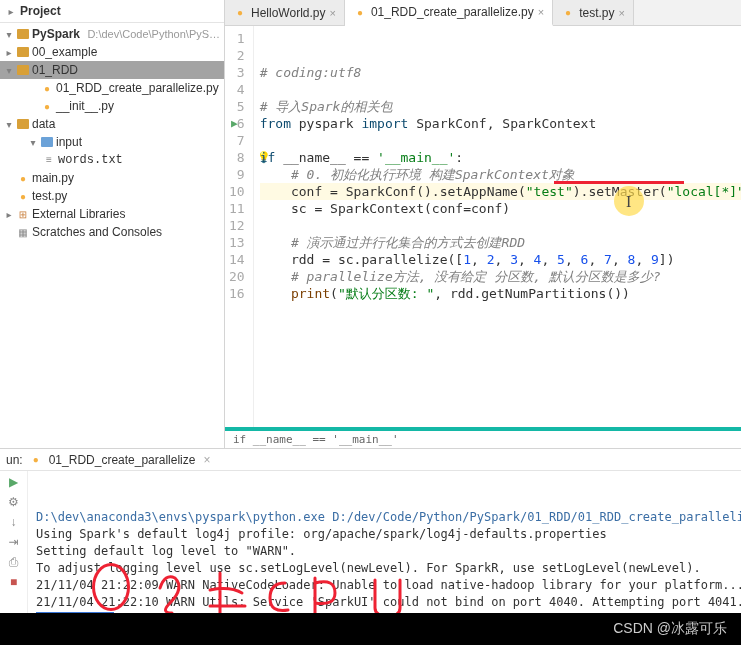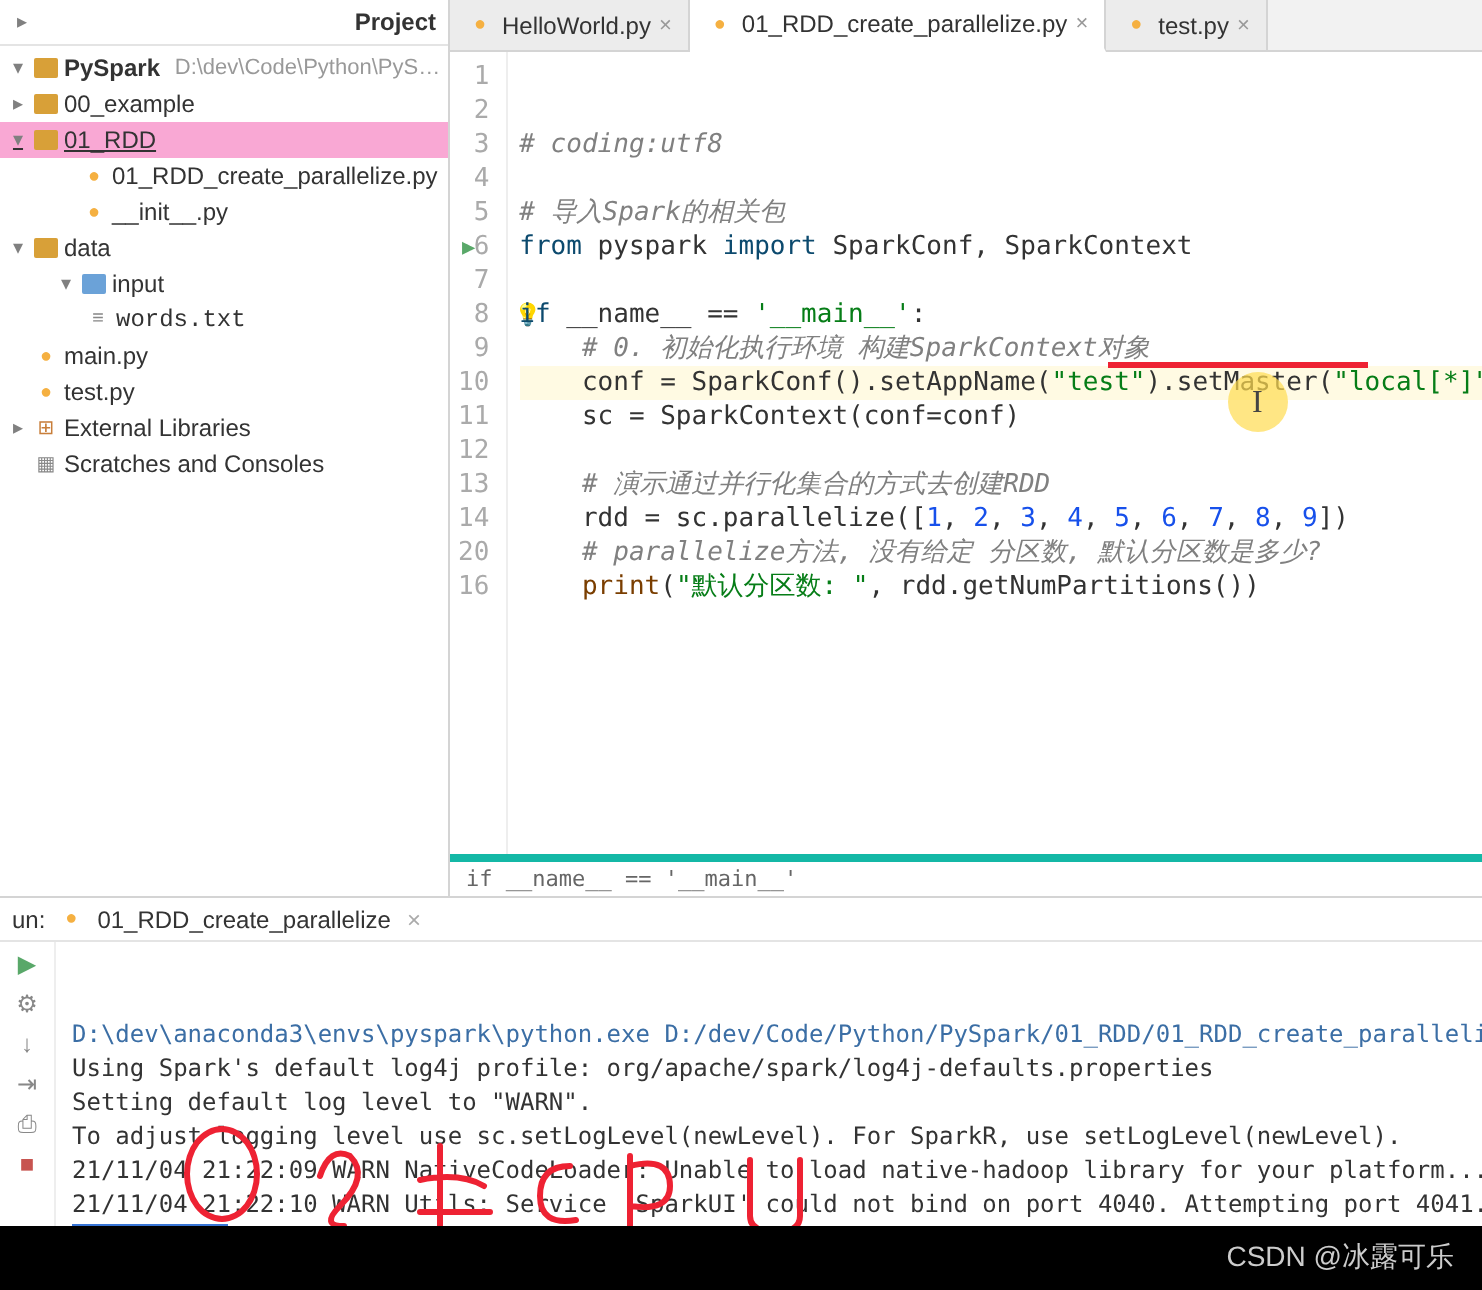--- a/index.html
+++ b/index.html
@@ -1,24 +1,24 @@
 <!DOCTYPE html>
 <html><head>
 <meta charset="utf-8">
 <style>
 * { margin: 0; padding: 0; box-sizing: border-box; }
 body { font-family: "Segoe UI", Arial, sans-serif; font-size: 12px; background: #fff; color: #333; width: 741px; height: 645px; overflow: hidden; position: relative; }
 .main-area { display: flex; height: 448px; }
 .sidebar { width: 225px; border-right: 1px solid #d4d4d4; background: #fff; display: flex; flex-direction: column; }
-.proj-header { display: flex; align-items: center; padding: 4px 6px; border-bottom: 1px solid #e4e4e4; gap: 4px; justify-content: space-between; }
+.proj-header { display: flex; align-items: center; padding: 4px 6px; border-bottom: 1px solid #e4e4e4; gap: 4px; }
 .proj-title { font-weight: bold; }
 .proj-path { color: #999; font-size: 11px; flex: 1; overflow: hidden; white-space: nowrap; text-overflow: ellipsis; }
 .tree { padding: 2px 0; font-size: 12px; overflow: auto; flex: 1; }
 .tree-row { display: flex; align-items: center; height: 18px; padding-left: 4px; white-space: nowrap; gap: 2px; }
-.tree-row.sel { background: #f9a8d4; text-decoration: underline; }
+.tree-row.sel { background: #a3a3a3; }
 .arrow { width: 10px; color: #808080; font-size: 10px; text-align: center; }
 .arrow.down::before { content: "▾"; }
 .arrow.right::before { content: "▸"; }
 .arrow.none::before { content: ""; }
 .ico { width: 14px; height: 14px; display: inline-flex; align-items: center; justify-content: center; font-size: 10px; }
 .ico-folder { background: #d8a038; border-radius: 1px; width: 12px; height: 10px; }
 .ico-folder.sel { background: #6ba2d8; }
 .ico-py::before { content: "●"; color: #f5b041; font-size: 10px; }
 .ico-txt::before { content: "≡"; color: #888; }
 .ico-lib::before { content: "⊞"; color: #c87e3a; }

